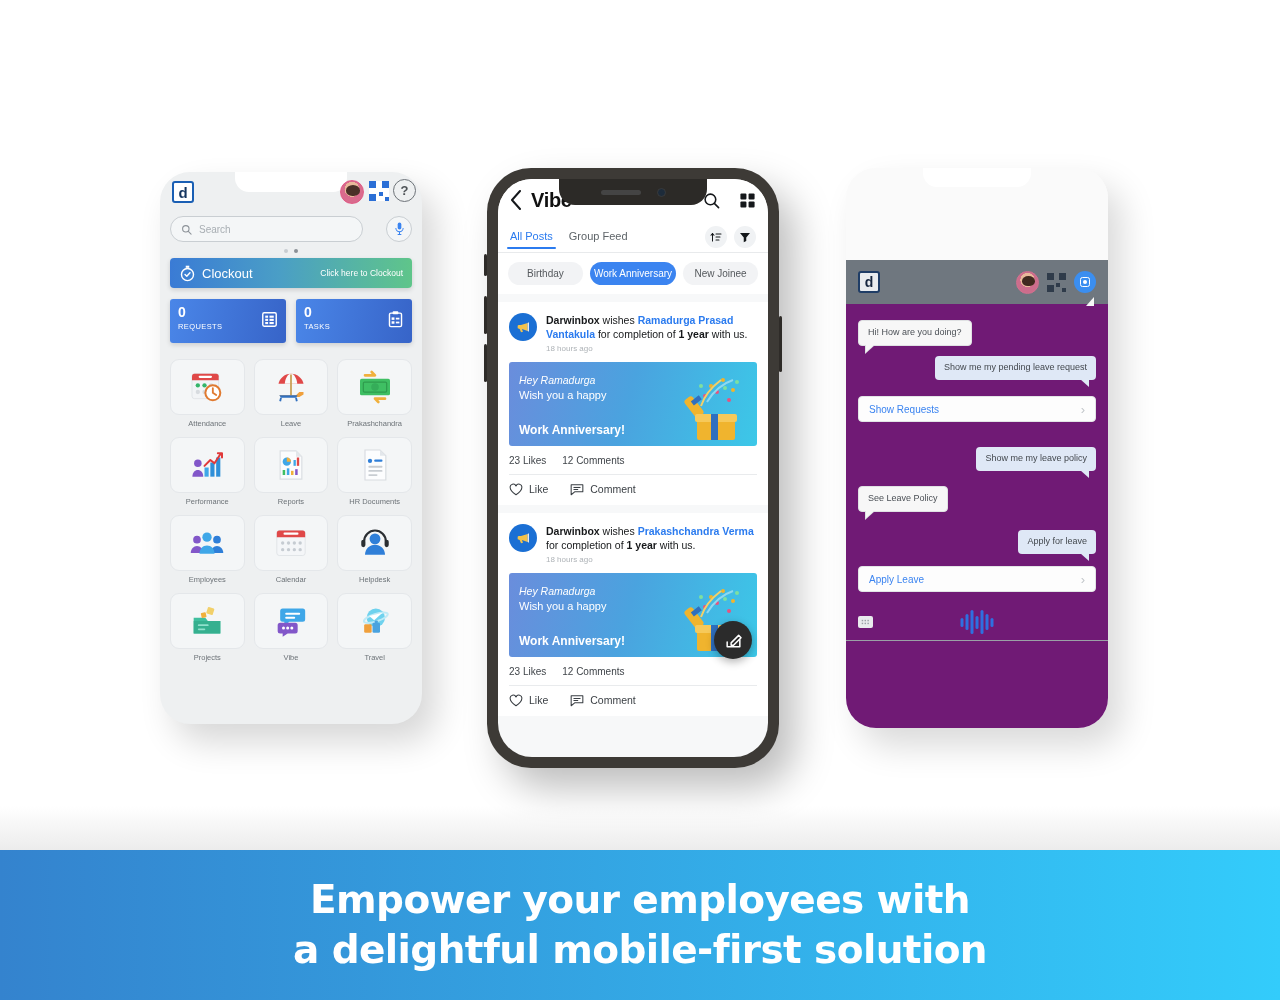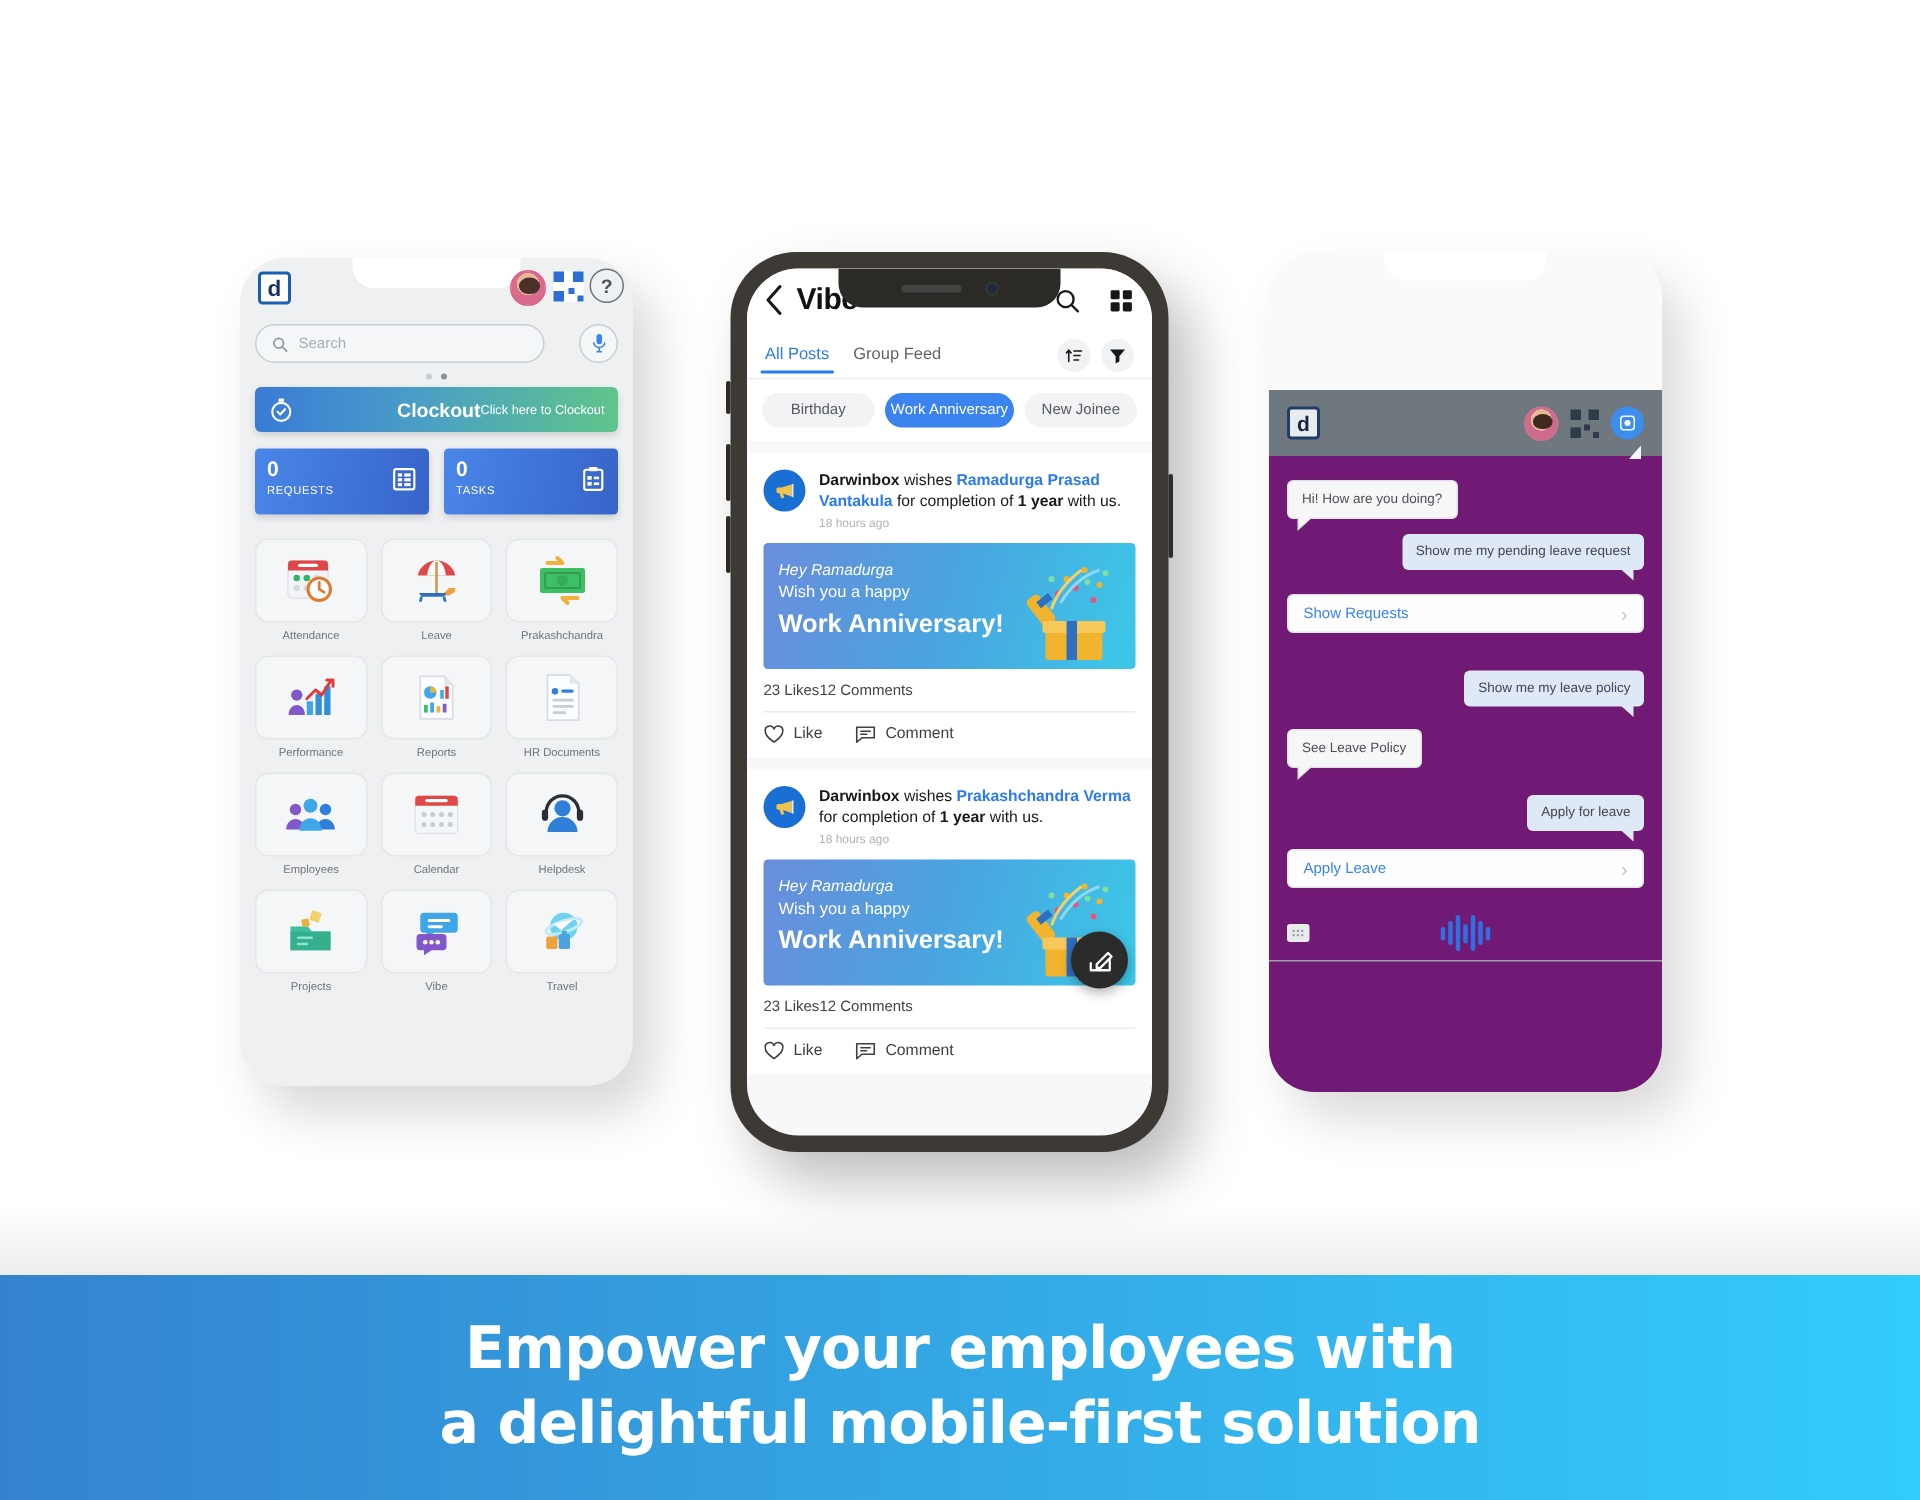--- a/index.html
+++ b/index.html
@@ -78,21 +78,21 @@
   }
   .p1-dots { display:flex; gap:6px; justify-content:center; margin:7px 0 5px; }
   .p1-dots i { width:4px; height:4px; border-radius:50%; background:#c8cdd1; display:block; }
   .p1-dots i.on { background:#8b9197; }
   .p1-clockout {
     margin:0 10px; height:30px; border-radius:4px;
     background: linear-gradient(90deg,#3a7bd5 0%, #4a9ec6 45%, #5fc58a 100%);
     display:flex; align-items:center; padding:0 9px; color:#fff;
     box-shadow:0 2px 5px rgba(0,0,0,.14);
   }
-  .p1-clockout .lbl { font-size:13px; font-weight:700; margin-left:6px; flex:1;text-align:right; }
+  .p1-clockout .lbl { font-size:13px; font-weight:400; margin-left:6px; flex:1; }
   .p1-clockout .hint { font-size:8.5px; }
   .p1-tiles { display:flex; gap:10px; margin:11px 10px 0; }
   .p1-tile {
     flex:1; height:44px; border-radius:3px;
     background: linear-gradient(100deg,#4a86e8 0%, #3764c8 100%);
     color:#fff; padding:6px 8px; position:relative;
     box-shadow:0 2px 5px rgba(0,0,0,.14);
   }
   .p1-tile .num { font-size:14px; font-weight:600; line-height:1.05; }
   .p1-tile .cap { font-size:7.5px; letter-spacing:.4px; margin-top:2px; }
@@ -164,23 +164,23 @@
   .p2-ptxt b { font-weight:700; }
   .p2-ptxt .nm { color:#2b7bef; font-weight:600; }
   .p2-time { font-size:8px; color:#aeb3b7; margin-top:2px; }
   .p2-card {
     margin-top:9px; height:84px; border-radius:3px; position:relative;
     background: linear-gradient(105deg,#6a8ddc 0%, #4aa3df 48%, #3cc8e8 100%);
     overflow:hidden; color:#fff; padding:12px 10px;
   }
   .p2-card .l1 { font-size:10.5px;font-style:italic; }
   .p2-card .l2 { font-size:11px; margin-top:3px; }
-  .p2-card .l3 { font-size:17px; font-weight:700; margin-top:5px; }
+  .p2-card .l3 { font-size:12px; font-weight:700; margin-top:22px; }
   .p2-gift { position:absolute; right:6px; bottom:2px; width:80px; height:72px; }
-  .p2-stats { display:flex; gap:0; font-size:10px; color:#40454a; margin-top:9px; }
+  .p2-stats { display:flex; gap:16px; font-size:10px; color:#40454a; margin-top:9px; }
   .p2-sep { height:1px; background:#e9ebed; margin:8px 0 0; }
   .p2-acts { display:flex; gap:22px; padding-top:8px; font-size:10.5px; color:#3a3f44; align-items:center; }
   .p2-act { display:flex; align-items:center; gap:6px; }
   .p2-fab {
     position:absolute; right:16px; top:442px; width:38px; height:38px;
     border-radius:50%; background:#2b2b2b; z-index:8;
     display:flex; align-items:center; justify-content:center;
     box-shadow:0 3px 8px rgba(0,0,0,.3);
   }
 

